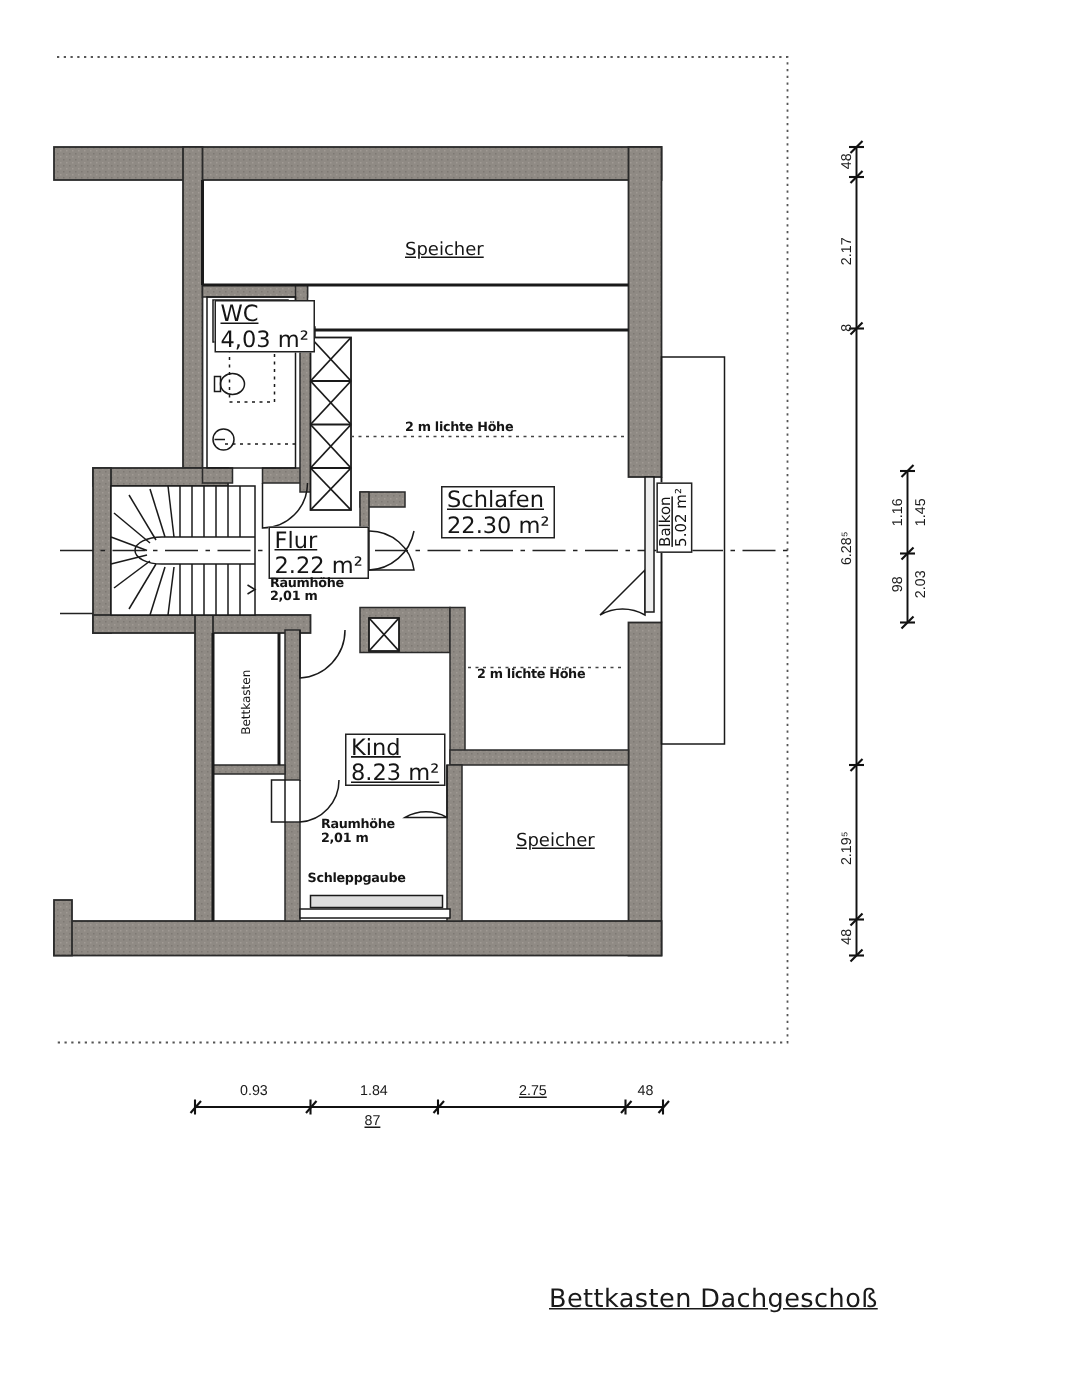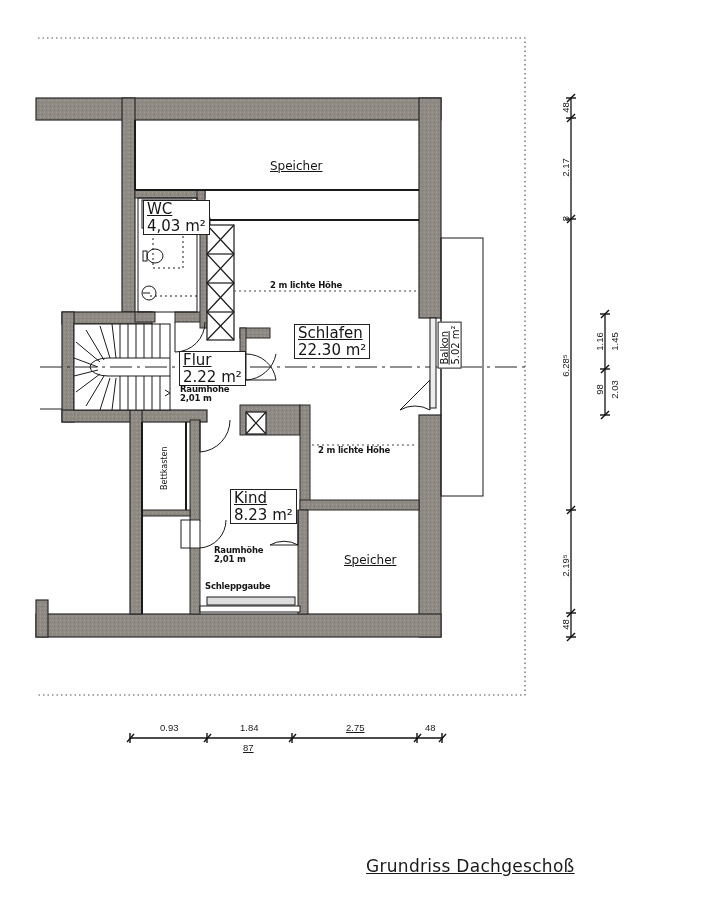--- a/index.html
+++ b/index.html
@@ -223,21 +223,21 @@
 
 <div class="lbl small" style="left:180px;top:385px;">
   <div>Raumhöhe</div>
   <div>2,01 m</div>
 </div>
 
 <div class="lbl small" style="left:318px;top:446px;">2 m lichte Höhe</div>
 
 <div class="lbl note vert" style="left:138px;top:464px;width:54px;text-align:center;">Bettkasten</div>
 
-<div class="lbl boxed" style="left:230px;top:489px;">
+<div class="lbl boxed" style="left:230px;top:489px;text-decoration:underline;">
   <span class="n">Kind</span>
   <span>8.23 m²</span>
 </div>
 
 <div class="lbl small" style="left:214px;top:546px;">
   <div>Raumhöhe</div>
   <div>2,01 m</div>
 </div>
 
 <div class="lbl small" style="left:205px;top:582px;">Schleppgaube</div>
@@ -260,13 +260,13 @@
 <div class="dim vert" style="left:553px;top:213px;width:24px;text-align:center;">8</div>
 <div class="dim vert" style="left:549px;top:360px;width:32px;text-align:center;">6.28⁵</div>
 <div class="dim vert" style="left:549px;top:560px;width:32px;text-align:center;">2.19⁵</div>
 <div class="dim vert" style="left:553px;top:619px;width:24px;text-align:center;">48</div>
 
 <div class="dim vert" style="left:585px;top:336px;width:28px;text-align:center;">1.16</div>
 <div class="dim vert" style="left:600px;top:336px;width:28px;text-align:center;">1.45</div>
 <div class="dim vert" style="left:585px;top:384px;width:28px;text-align:center;">98</div>
 <div class="dim vert" style="left:600px;top:384px;width:28px;text-align:center;">2.03</div>
 
-<div class="title">Grundriss Dachgeschoß</div>
+<div class="title">Bettkasten Dachgeschoß</div>
 
 </body></html>

